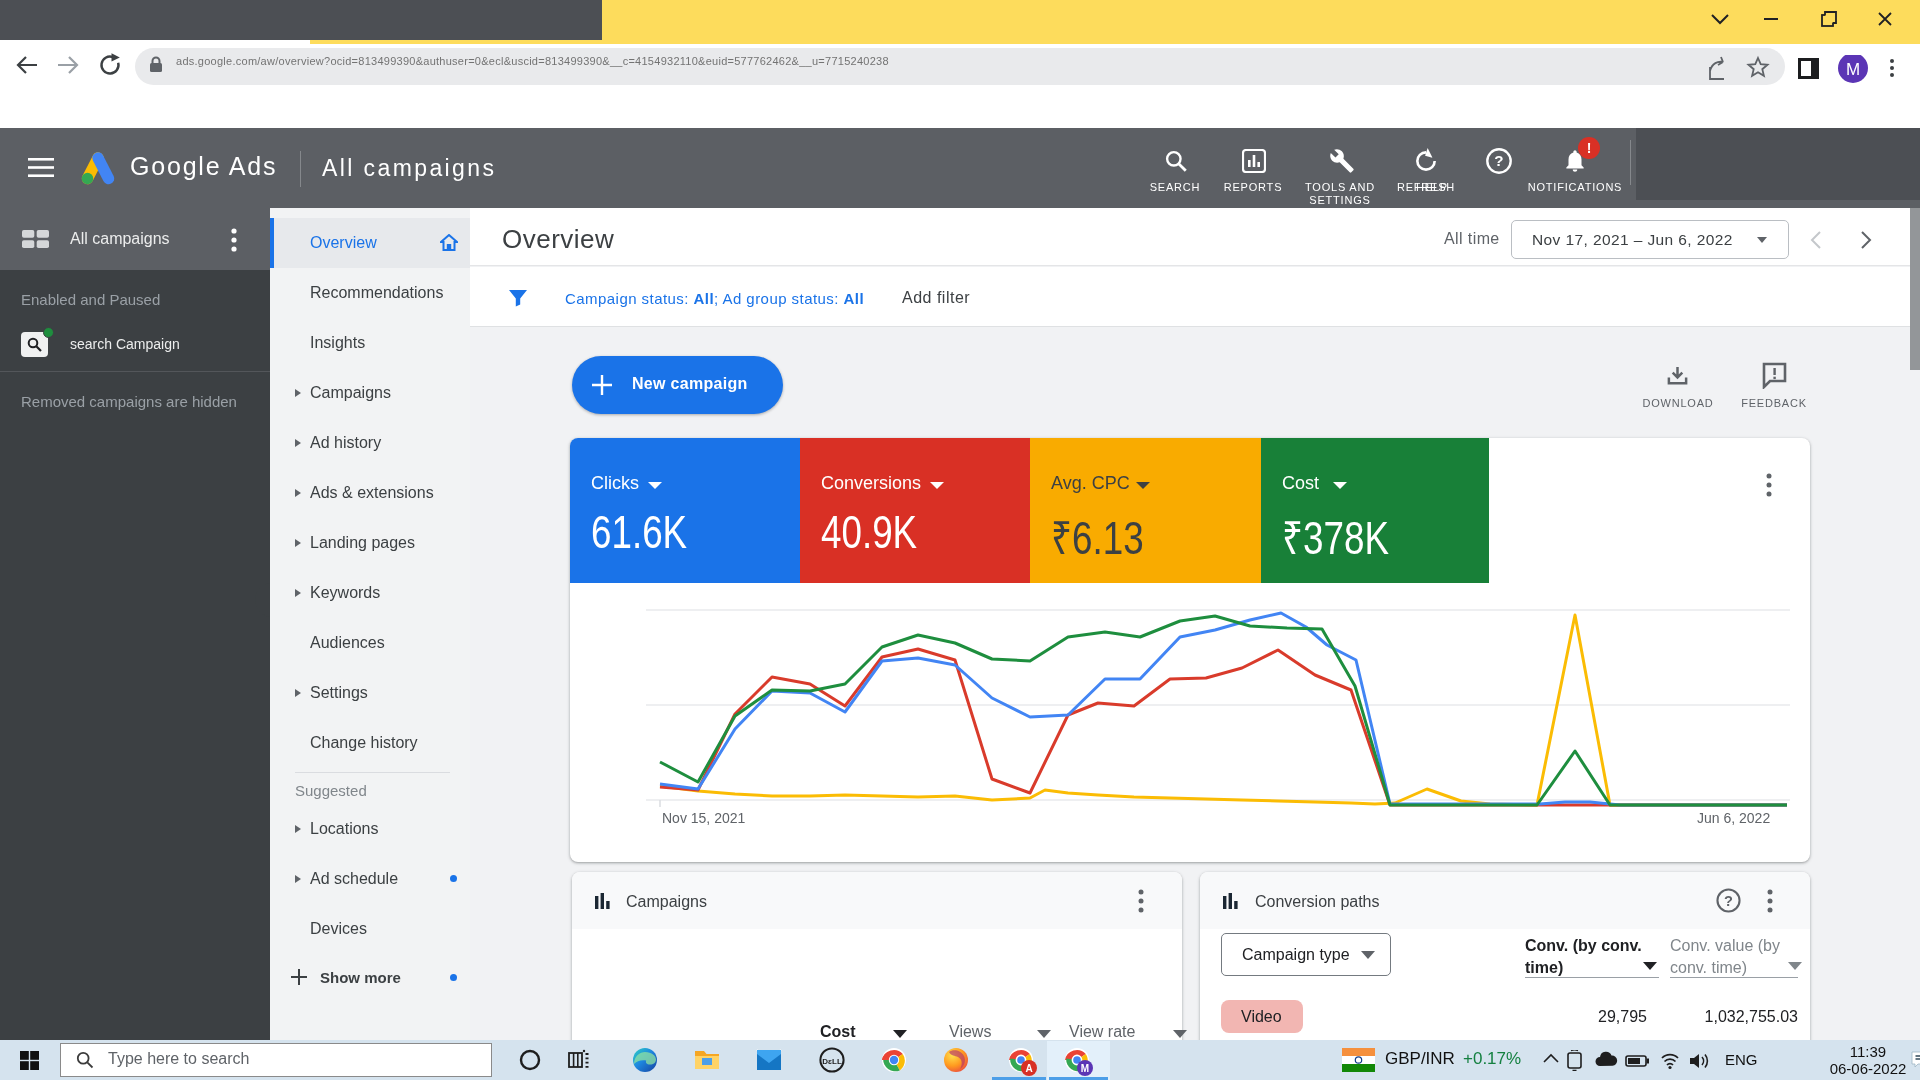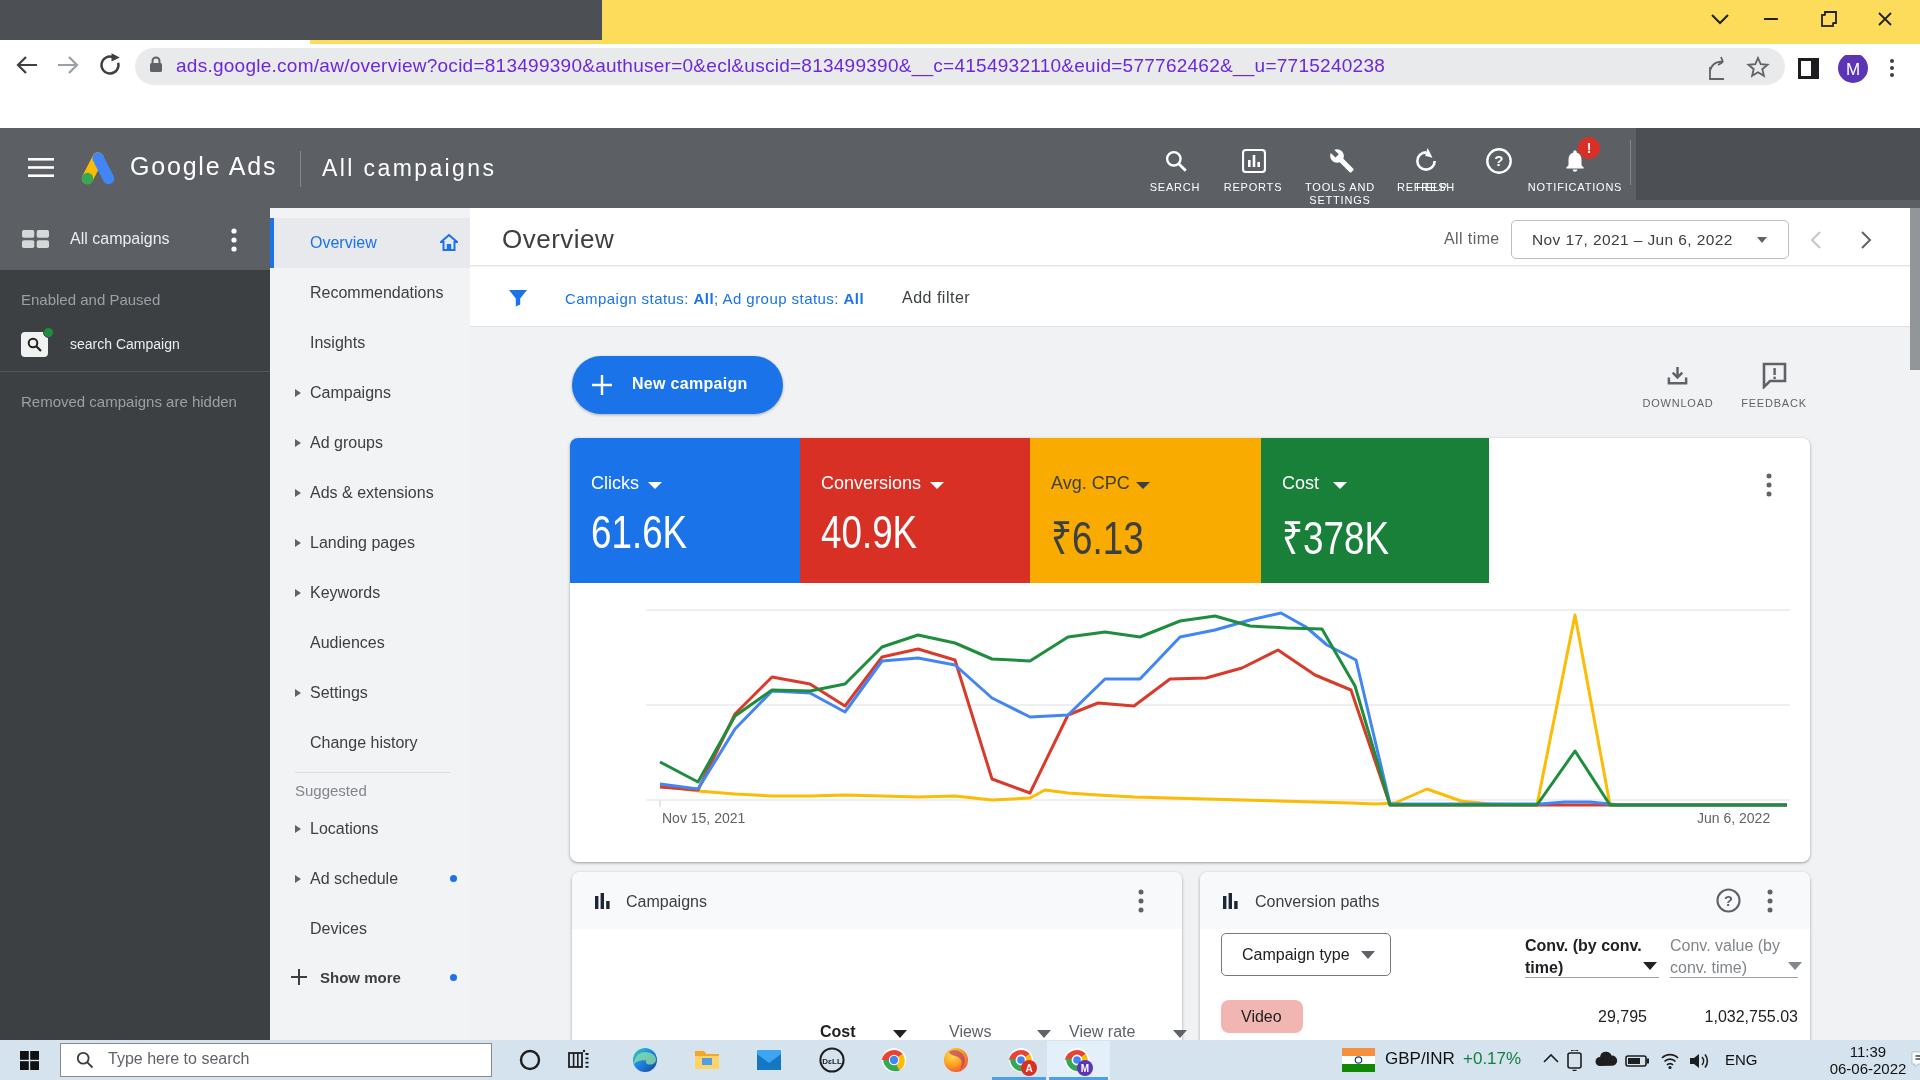--- a/index.html
+++ b/index.html
@@ -5,21 +5,21 @@
 * { margin:0; padding:0; box-sizing:border-box; }
 html,body { width:1920px; height:1080px; overflow:hidden; font-family:"Liberation Sans", sans-serif; }
 .abs { position:absolute; }
 #stage { position:relative; width:1920px; height:1080px; background:#fff; overflow:hidden; }
 
 #tabbar-dark { left:0; top:0; width:602px; height:40px; background:#4c4f54; }
 #tabbar-yellow { left:602px; top:0; width:1318px; height:40px; background:#fddc5c; }
 #yellow-strip { left:310px; top:40px; width:1610px; height:4px; background:#fddc5c; }
 #toolbar { left:0; top:44px; width:1920px; height:50px; background:#fff; }
 #omnibox { left:135px; top:48px; width:1650px; height:37px; background:#e9eaec; border-radius:19px; }
-.urltext { left:176px; top:55px; font-size:19px; color:#6d28d9; letter-spacing:0.26px; }
+.urltext { left:176px; top:55px; font-size:11px; color:#737373; letter-spacing:0.26px; }
 
 #navbar { left:0; top:128px; width:1920px; height:80px; background:#5c5f64; }
 #navdark { left:1636px; top:128px; width:284px; height:72px; background:#4c4f54; }
 .navlabel { color:#fff; font-size:11px; letter-spacing:0.8px; text-align:center; }
 
 #side1 { left:0; top:208px; width:270px; height:832px; background:#3c4043; }
 #side1-head { left:0; top:208px; width:270px; height:62px; background:#5c5f64; }
 
 #side2 { left:270px; top:208px; width:200px; height:832px; background:#f2f3f4; }
 .s2item { position:absolute; left:310px; font-size:16px; color:#3c4043; }
@@ -158,21 +158,21 @@
   <div class="abs" style="left:310px;top:234px;font-size:16px;color:#1a73e8;">Overview</div>
   <svg class="abs" style="left:440px;top:234px" width="18" height="17" viewBox="0 0 18 17">
     <path d="M9 1 L1 8 H3.5 V16 H14.5 V8 H17 Z" fill="none" stroke="#1a73e8" stroke-width="2"></path>
     <rect x="6.8" y="10" width="4.4" height="6" fill="#1a73e8"></rect>
   </svg>
   <div class="s2item" style="top:284px;">Recommendations</div>
   <div class="s2item" style="top:334px;">Insights</div>
   <div class="s2arrow" style="top:389px;"></div>
     <div class="s2item" style="top:384px;">Campaigns</div>
   <div class="s2arrow" style="top:439px;"></div>
-    <div class="s2item" style="top:434px;">Ad groups</div>
+    <div class="s2item" style="top:434px;">Ad history</div>
   <div class="s2arrow" style="top:489px;"></div>
     <div class="s2item" style="top:484px;">Ads &amp; extensions</div>
   <div class="s2arrow" style="top:539px;"></div>
     <div class="s2item" style="top:534px;">Landing pages</div>
   <div class="s2arrow" style="top:589px;"></div>
     <div class="s2item" style="top:584px;">Keywords</div>
   <div class="s2item" style="top:634px;">Audiences</div>
   <div class="s2arrow" style="top:689px;"></div>
     <div class="s2item" style="top:684px;">Settings</div>
   <div class="s2item" style="top:734px;">Change history</div>

